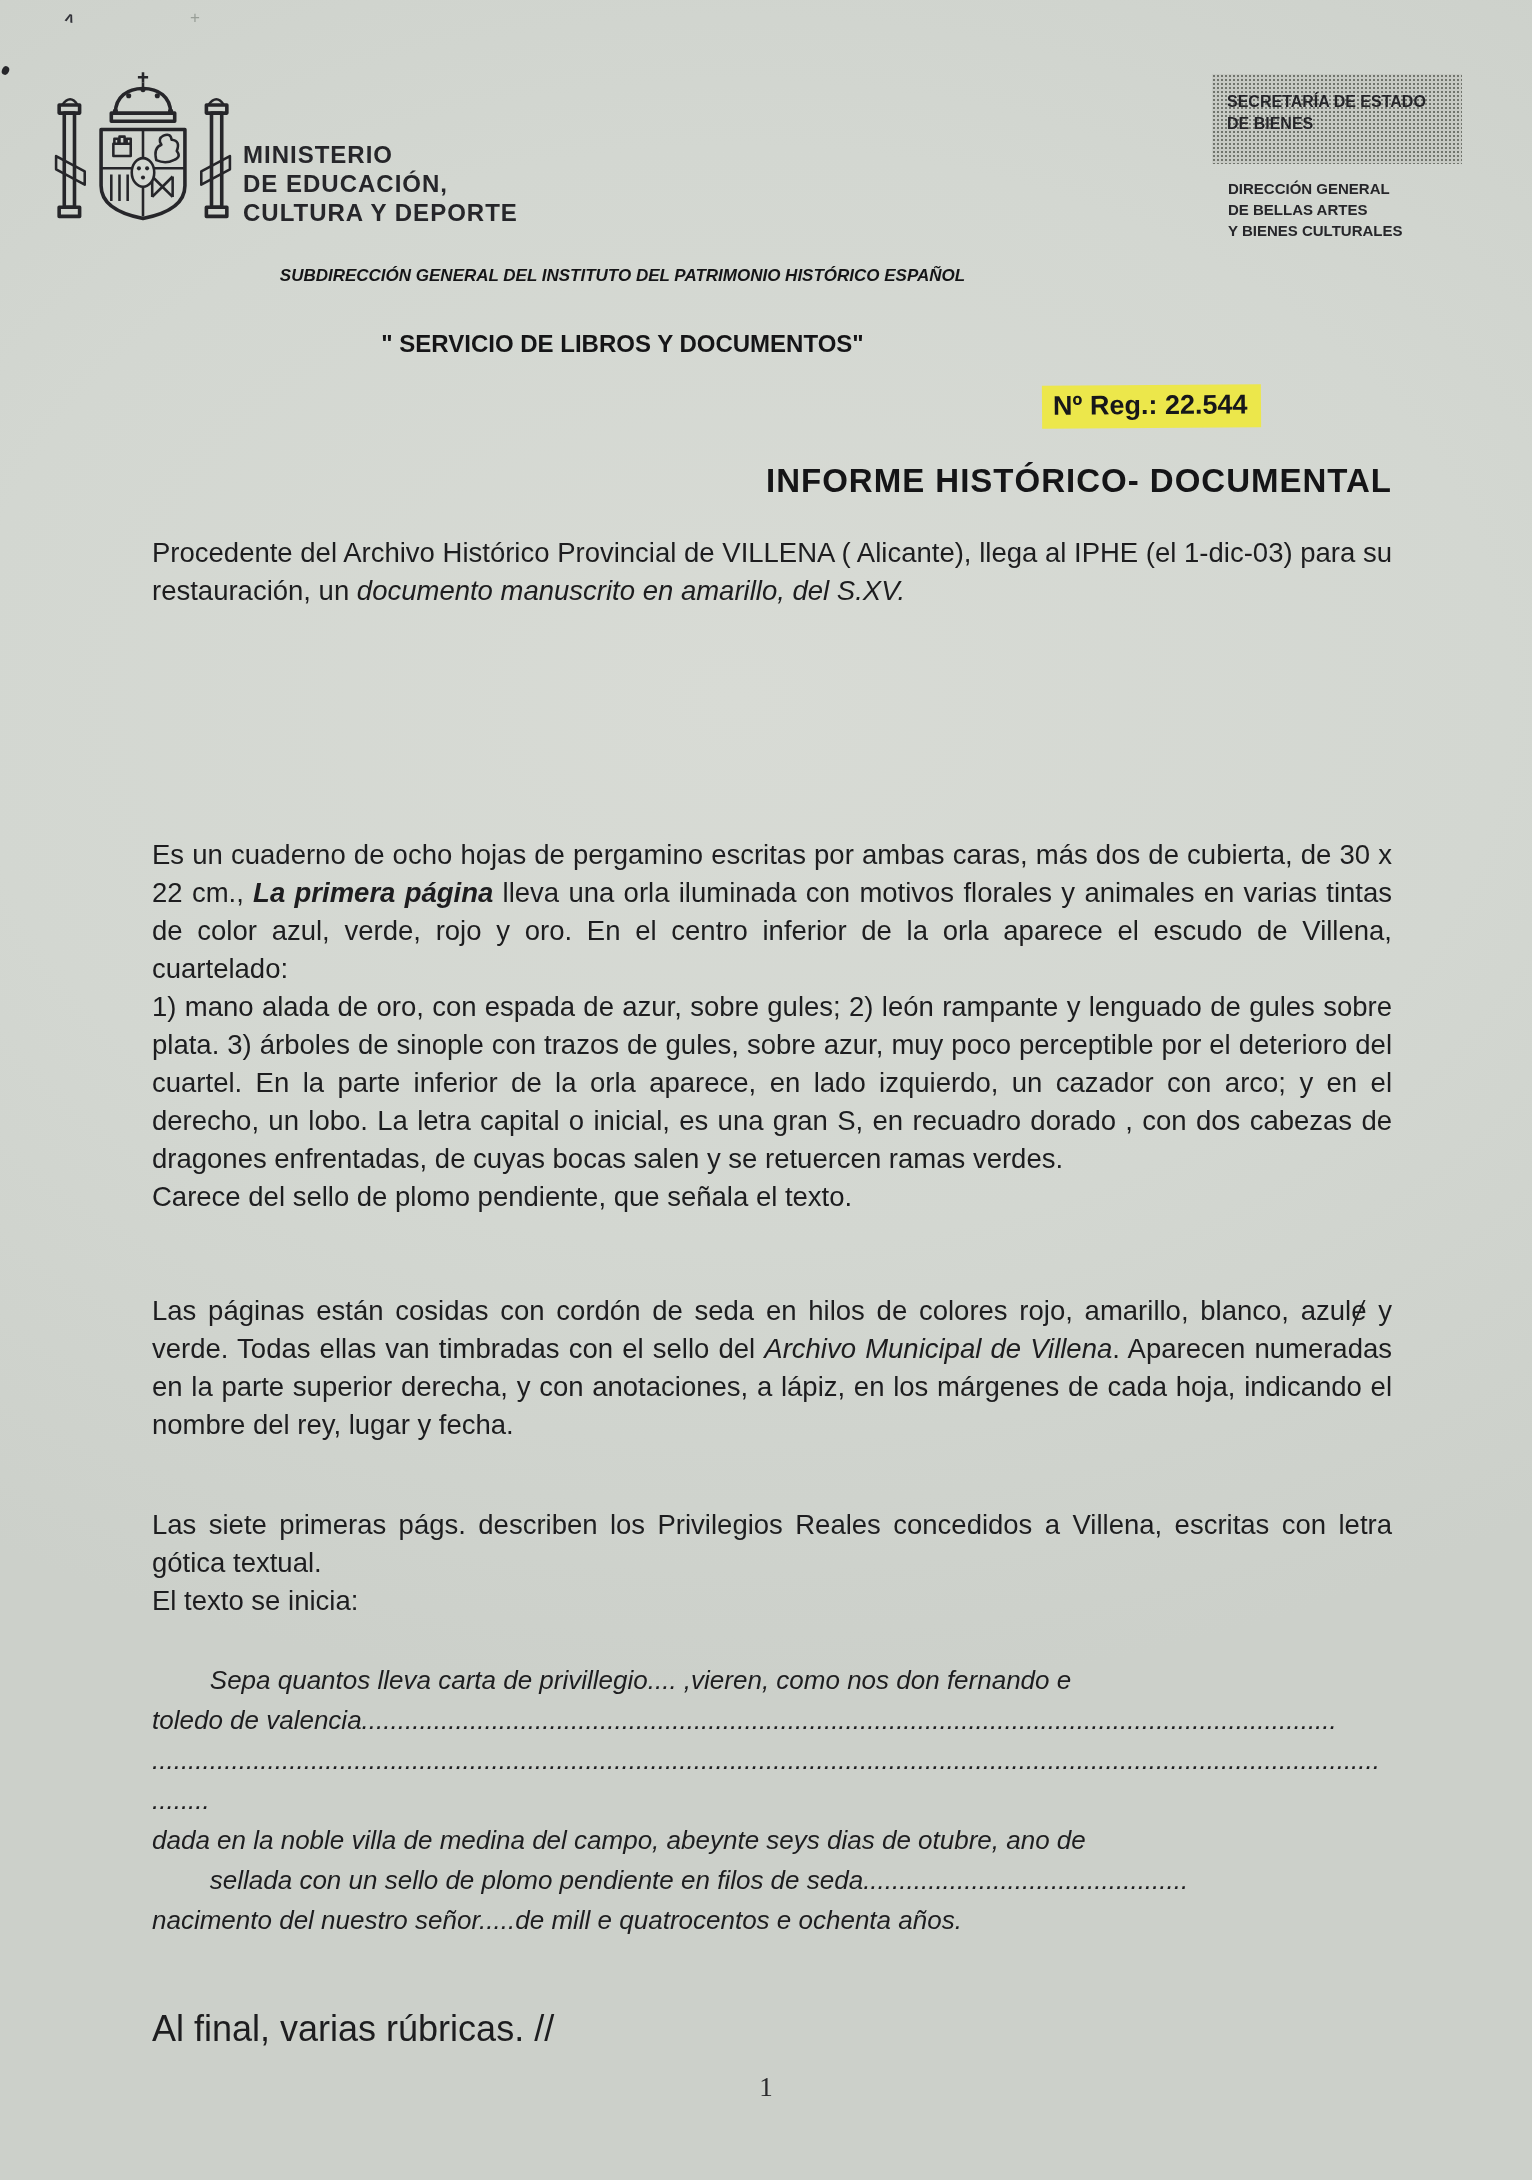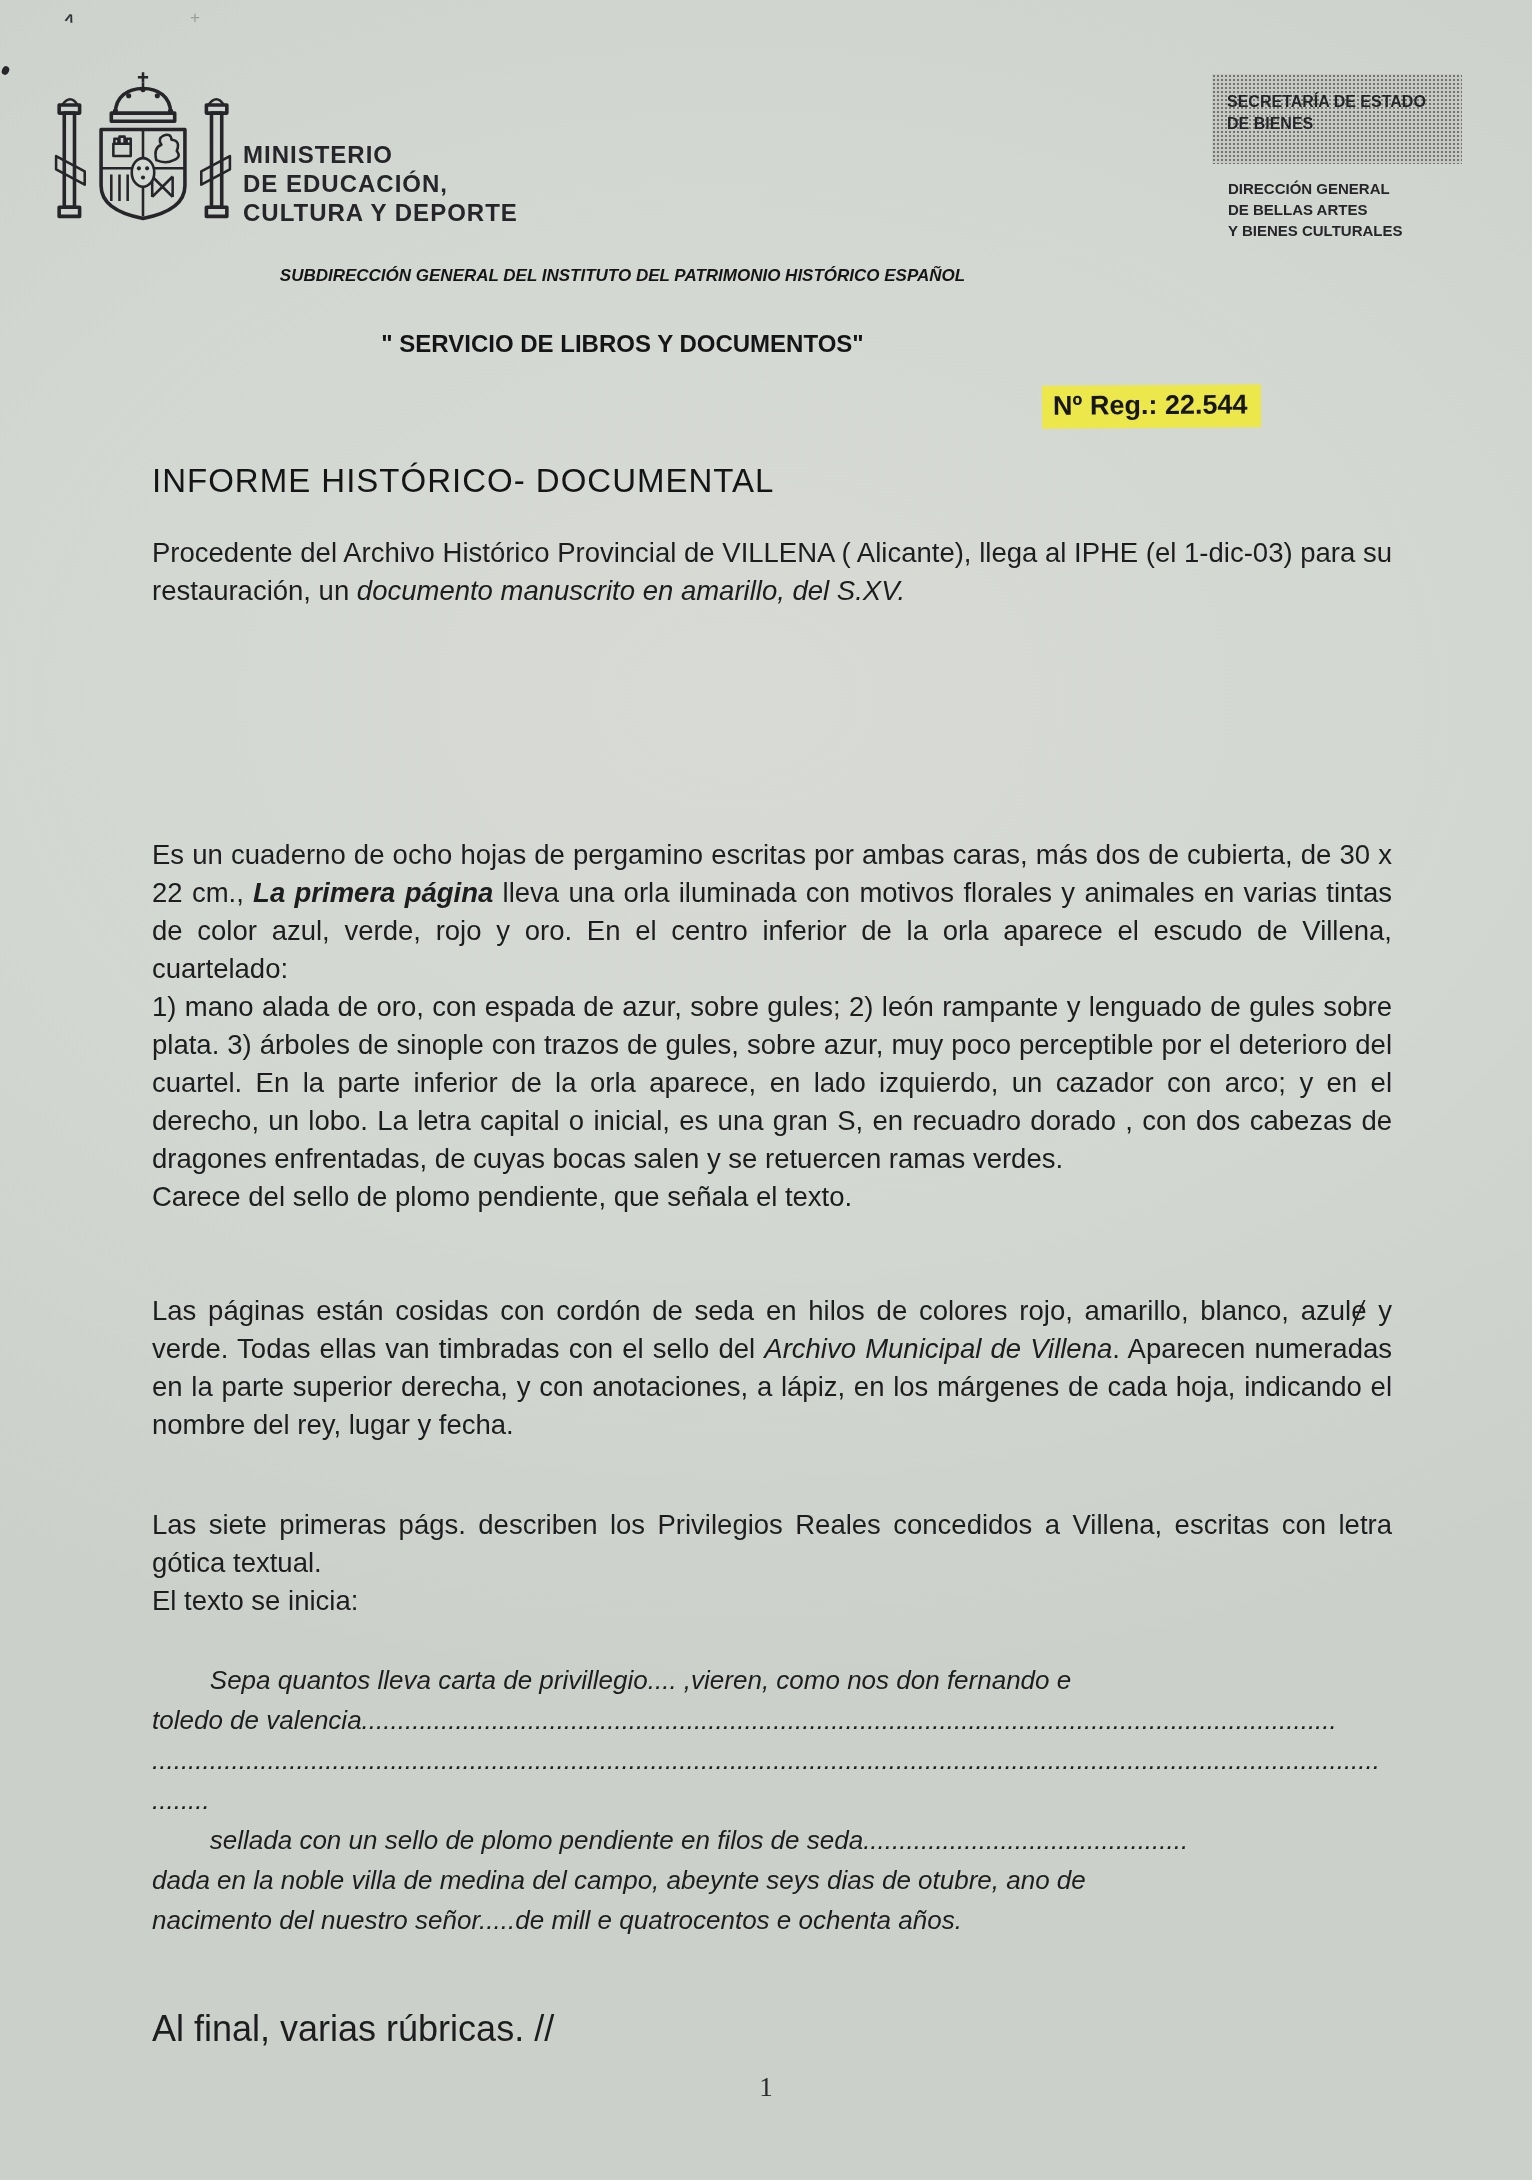--- a/index.html
+++ b/index.html
@@ -21,22 +21,22 @@
     line-height:22px;color:#26262a;}
   .direccion{position:absolute;left:1228px;top:178px;font-size:15px;font-weight:bold;
     line-height:21px;color:#26262a;}
   
   .subdireccion{position:absolute;left:150px;top:266px;width:945px;text-align:center;
     font-size:17px;font-weight:bold;font-style:italic;color:#151517;}
   .servicio{position:absolute;left:150px;top:330px;width:945px;text-align:center;
     font-size:24px;font-weight:bold;color:#151517;}
   .reg{position:absolute;left:1042px;top:385px;font-size:27px;font-weight:bold;
     padding:5px 14px 7px 11px;transform:rotate(-0.4deg);color:#17171a;}
-  .doc-title{position:absolute;left:152px;top:462px;width:1240px;text-align:left;
-    font-size:33px;font-weight:normal;letter-spacing:1px;color:#151517;}
+  .doc-title{position:absolute;left:152px;top:462px;width:1240px;text-align:right;
+    font-size:33px;font-weight:bold;letter-spacing:1px;color:#151517;}
   
   .para{position:absolute;left:152px;width:1240px;font-size:27.5px;line-height:38px;
     text-align:justify;color:#1d1d1f;}
   .para .sub{margin:0;}
   .st-b{font-weight:bold;}
   .st-i{font-style:italic;}
   .quote{position:absolute;left:152px;top:1660px;width:1252px;overflow:hidden;
     font-size:26px;line-height:40px;font-style:italic;color:#1d1d1f;}
   .qline{white-space:pre;}
   .closing{position:absolute;left:152px;top:2008px;width:1240px;font-size:36px;
@@ -144,22 +144,22 @@
   <div class="para" style="top:1506px;">
     <div class="sub"><span>Las siete primeras págs. describen los Privilegios Reales concedidos a Villena, escritas con letra gótica textual.</span></div>
     <div class="sub"><span>El texto se inicia:</span></div>
   </div>
 
   <div class="quote">
       <div class="qline">        Sepa quantos lleva carta de privillegio.... ,vieren, como nos don fernando e</div>
       <div class="qline">toledo de valencia.......................................................................................................................................</div>
       <div class="qline">..........................................................................................................................................................................</div>
       <div class="qline">........</div>
+      <div class="qline">dada en la noble villa de medina del campo, abeynte seys dias de otubre, ano de</div>
       <div class="qline">        sellada con un sello de plomo pendiente en filos de seda.............................................</div>
-      <div class="qline">dada en la noble villa de medina del campo, abeynte seys dias de otubre, ano de</div>
       <div class="qline">nacimento del nuestro señor.....de mill e quatrocentos e ochenta años.</div>
     </div>
 
   <div class="closing">Al final, varias rúbricas.  //</div>
 
   <div class="page-num">1</div>
 
 </div>
 
 </body></html>

